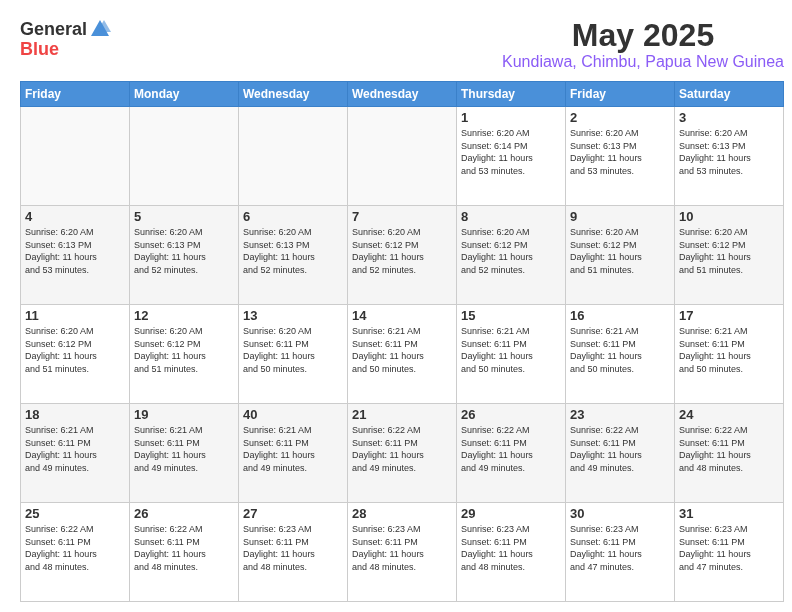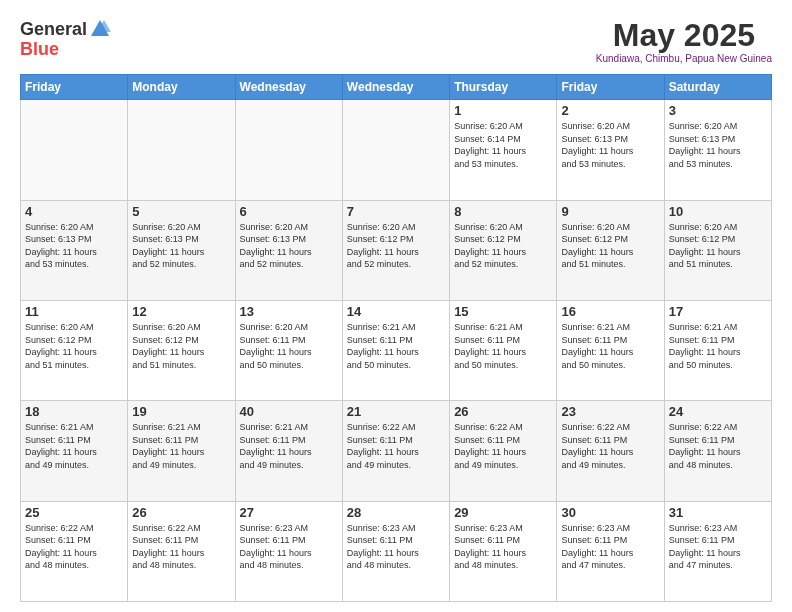--- a/index.html
+++ b/index.html
@@ -6,21 +6,21 @@
     body {
       font-family: Arial, sans-serif;
       background: #fff;
       width: 792px;
       height: 612px;
       overflow: hidden;
     }
     .page {
       width: 792px;
       height: 612px;
-      padding: 18px 20px 10px 20px;
+      padding: 18px 8px 10px 20px;
       display: flex;
       flex-direction: column;
     }
     .header {
       display: flex;
       justify-content: space-between;
       align-items: flex-start;
       margin-bottom: 10px;
     }
     .logo {
@@ -48,22 +48,22 @@
     .title-block {
       text-align: center;
     }
     .calendar-title {
       font-size: 32px;
       font-weight: bold;
       color: #333;
       line-height: 1.1;
     }
     .calendar-subtitle {
-      font-size: 10px;
-      color: #701a75;
+      font-size: 16px;
+      color: #8b5cf6;
     }
     .calendar-table {
       width: 100%;
       border-collapse: collapse;
       flex: 1;
     }
     .calendar-table th {
       background: #4a90d9;
       color: #fff;
       font-size: 12px;

